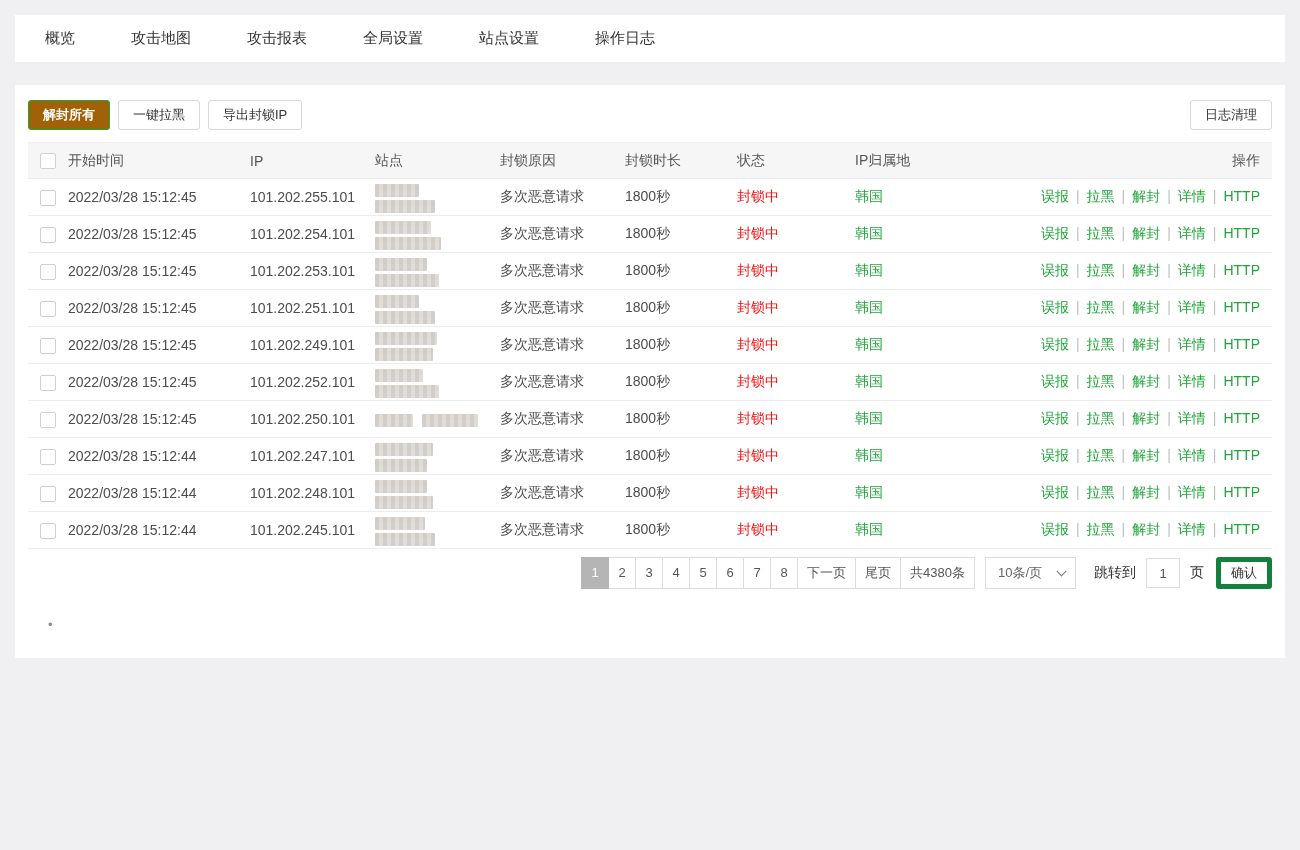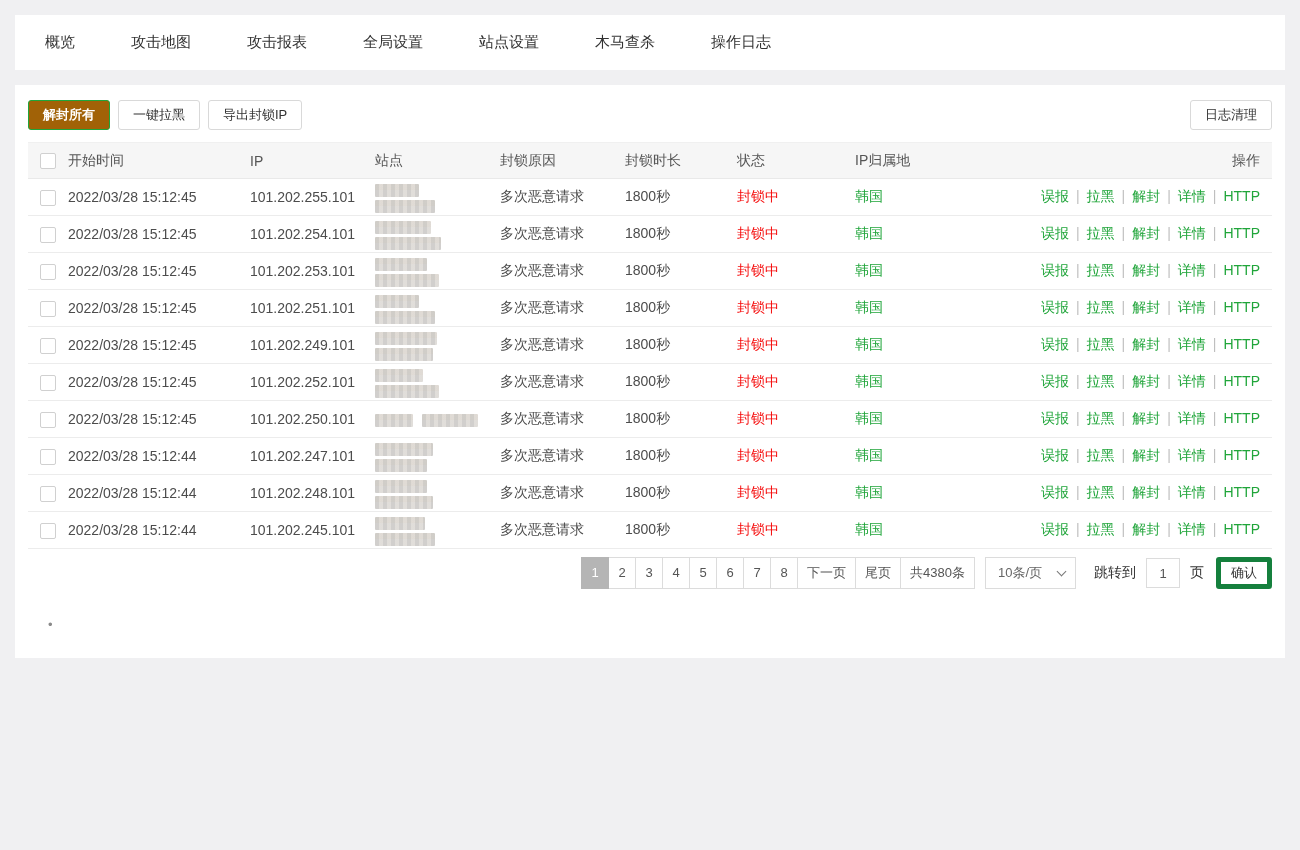--- a/index.html
+++ b/index.html
@@ -6,21 +6,21 @@
   html,body { margin:0; padding:0; }
   body {
     width:1300px; height:850px; overflow:hidden;
     background:#f0f0f2;
     font-family:"Liberation Sans","DejaVu Sans",sans-serif;
     color:#4c4c4c;
   }
 
   
   .nav-card {
-    position:absolute; left:15px; top:15px; width:1270px; height:55px;
+    position:absolute; left:15px; top:15px; width:1270px; height:47px;
     background:#fff;
   }
   .tab-bar { display:flex; height:100%; padding-left:2px; }
   .tab {
     padding:0 28px; display:flex; align-items:center;
     font-size:15px; color:#333; cursor:pointer; position:relative; white-space:nowrap;
   }
   .tab.active { color:#20a53a; }
   .tab.active::after {
     content:""; position:absolute; left:0; right:0; bottom:0; height:2px; background:#20a53a;
@@ -112,21 +112,20 @@
 </head>
 <body>
 
 <div class="nav-card">
   <div class="tab-bar">
       <div class="tab">概览</div>
       <div class="tab">攻击地图</div>
       <div class="tab">攻击报表</div>
       <div class="tab">全局设置</div>
       <div class="tab">站点设置</div>
-      <div class="tab">木马查杀</div>
       <div class="tab">操作日志</div>
     </div>
 </div>
 
 <div class="main-card">
 
   <div class="toolbar">
     <button class="btn primary">解封所有</button>
     <button class="btn">一键拉黑</button>
     <button class="btn">导出封锁IP</button>

